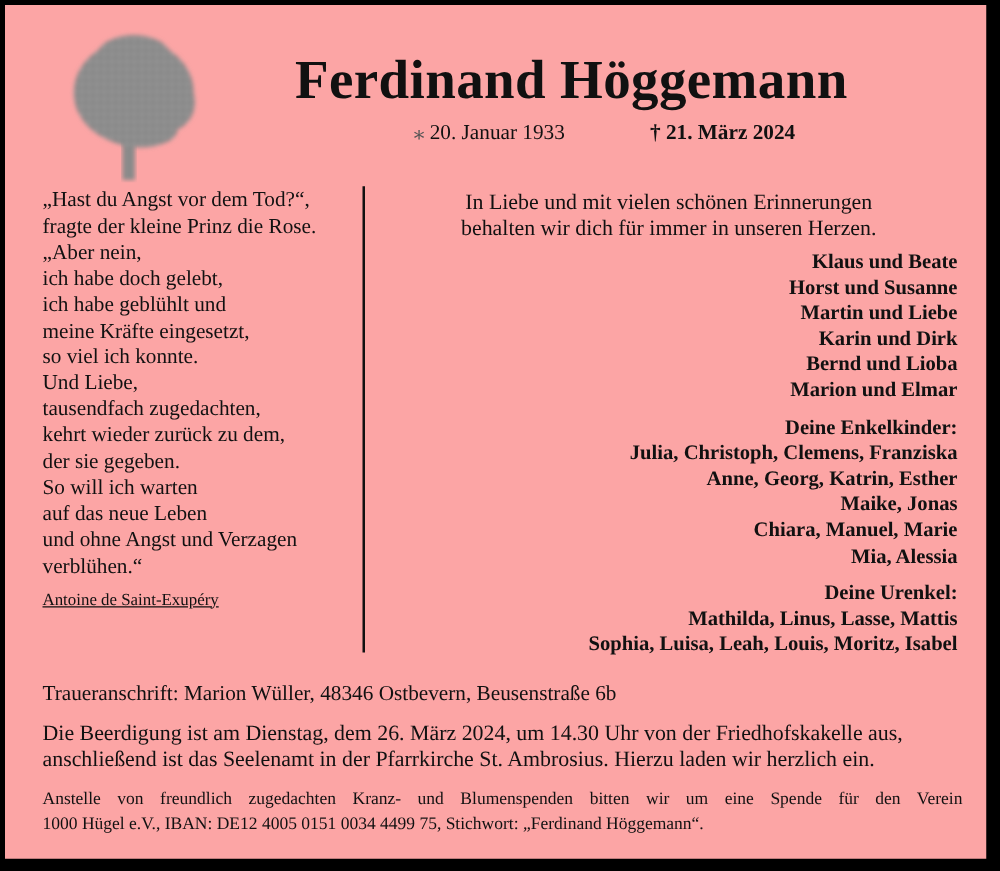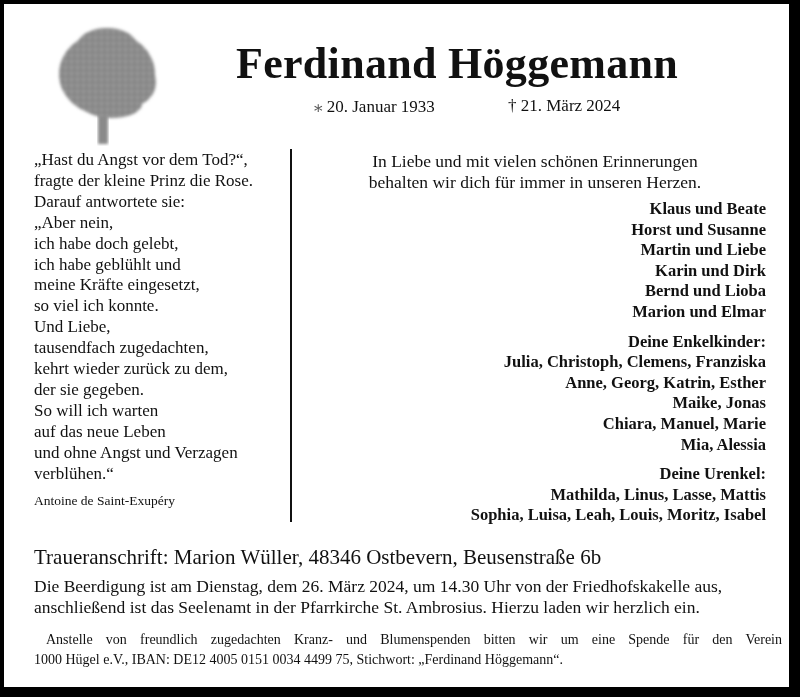--- a/index.html
+++ b/index.html
@@ -1,39 +1,39 @@
 <!DOCTYPE html>
 <html><head>
 <meta charset="utf-8">
 <style>
   html, body { margin:0; padding:0; background:#000; }
   body { width:800px; height:697px; position:relative; overflow:hidden; font-family:"Liberation Serif", "DejaVu Serif", serif; color:#111; }
-  .card { position:absolute; left:4px; top:4px; width:785px; height:683px; background:#ffffff; }
+  .card { position:absolute; left:4px; top:4px; width:785px; height:683px; background:#fca5a5; }
   .tree { position:absolute; left:48px; top:20px; width:112px; height:122px; }
   .title { position:absolute; left:0; top:34px; width:100%; padding-left:226px; box-sizing:border-box; text-align:left; font-size:44px; font-weight:bold; letter-spacing:0.3px; }
   .title span { display:inline-block; margin-left:6px; }
   .dates { position:absolute; top:92px; font-size:17px; }
-  .born { left:310px;text-align:center; }
-  .died { left:504px; }
+  .born { left:327px;text-align:center; }
+  .died { left:516px;font-weight:bold; }
   .divider { position:absolute; left:286px; top:145px; width:2px; height:373px; background:#111; }
   .poem { position:absolute; left:30px; top:146px; font-size:17px; line-height:20.9px; }
   .poem .line { display:block; white-space:nowrap; }
-  .poem .author { display:block; font-size:13.5px; margin-top:6px; }
+  .poem .author { display:block; font-size:13.5px; margin-top:6px;text-decoration:underline; }
   .right { position:absolute; left:300px; width:462px; top:147px; text-align:center; }
   .right .intro { font-size:17.5px; line-height:21px; }
   .right .group { margin-top:7px; font-weight:bold; font-size:16.5px; line-height:20.6px; }
   .right .group .ln { display:block; white-space:nowrap;text-align:right; }
   .right .heading { font-weight:bold; }
   .bottom { position:absolute; left:30px; width:740px; }
-  .addr { top:541px; font-size:21px; }
+  .addr { top:541px; font-size:17px; }
   .funeral { top:572px; font-size:17.5px; line-height:21px; text-align:justify; }
   .funeral .ln { display:block; white-space:nowrap; }
   .donation { top:626px; font-size:14px; line-height:20px; }
   .donation .ln { display:block; white-space:nowrap; }
-  .donation .ln.just { text-align:justify; text-align-last:justify; width:736px;margin-left:12px; }
+  .donation .ln.just { text-align:justify; text-align-last:justify; width:736px; }
 </style>
 </head>
 <body>
 
 <div class="card">
 
   <svg class="tree" viewBox="0 0 112 122">
     <defs>
       <filter id="blur1">
           <feGaussianBlur stdDeviation="1.6"></feGaussianBlur>
@@ -61,21 +61,20 @@
     <span>20. Januar 1933</span>
   </div>
   <div class="dates died">
     <span>†</span>
     <span>21. März 2024</span>
   </div>
 
   <div class="poem">
     <span class="line">„Hast du Angst vor dem Tod?“,</span>
     <span class="line">fragte der kleine Prinz die Rose.</span>
-    <span class="line">Darauf antwortete sie:</span>
     <span class="line">„Aber nein,</span>
     <span class="line">ich habe doch gelebt,</span>
     <span class="line">ich habe geblühlt und</span>
     <span class="line">meine Kräfte eingesetzt,</span>
     <span class="line">so viel ich konnte.</span>
     <span class="line">Und Liebe,</span>
     <span class="line">tausendfach zugedachten,</span>
     <span class="line">kehrt wieder zurück zu dem,</span>
     <span class="line">der sie gegeben.</span>
     <span class="line">So will ich warten</span>

